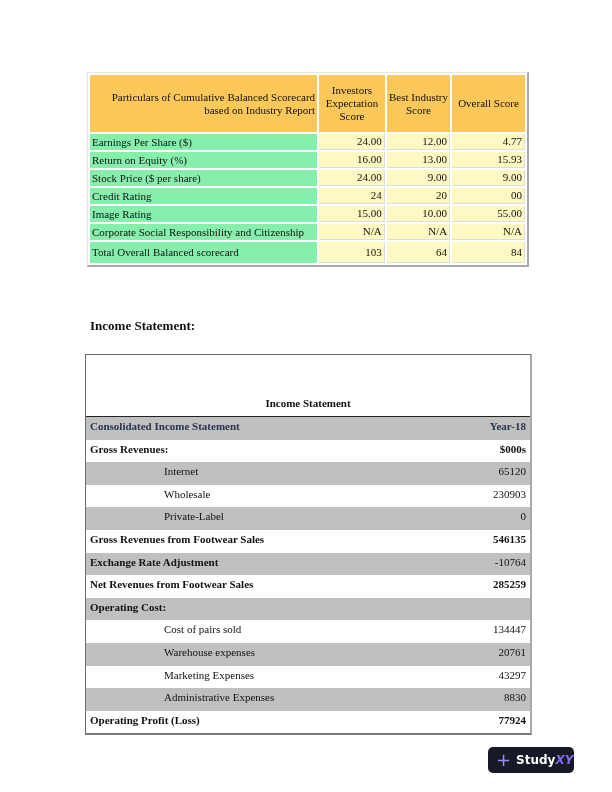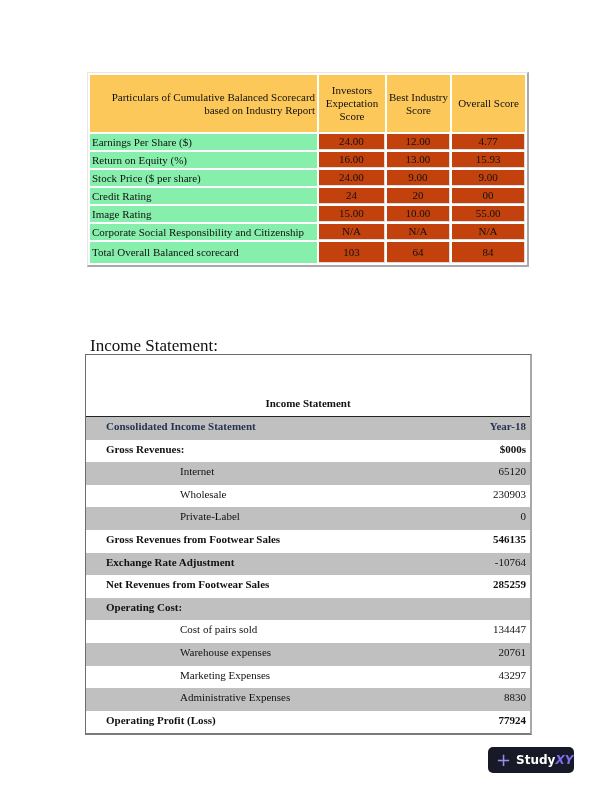--- a/index.html
+++ b/index.html
@@ -15,42 +15,42 @@
     border-right: 2px solid #a9a9a9; border-bottom: 2px solid #a9a9a9;
     border-top: 1px solid #e6e6e6; border-left: 1px solid #e6e6e6;
     font-size: 11px;
   }
   .scorecard td, .scorecard th {
     padding: 1px 2px; line-height: 13px; font-weight: normal;
   }
   .scorecard .hdr { background: #fcc85a; text-align: center; }
   .scorecard .hdr.first { text-align: right; height: 55px; }
   .scorecard .lbl { background: #86efac; text-align: left; height: 14px; }
-  .scorecard .num { background: #c2410c; text-align: center; border: 1px solid #dcdcdc; border-top: none; border-left: none; }
+  .scorecard .num { background: #fef9c3; text-align: right; border: 1px solid #dcdcdc; border-top: none; border-left: none; }
   .scorecard tr.total td { height: 18px; }
   .c1 { width: 228px; } .c2 { width: 62px; margin-left: 48px; } .c3 { width: 60px; } .c4 { width: 70px; }
 
   .section-title {
-    position: absolute; left: 90px; top: 336px; font-weight: normal; font-size: 17px;
+    position: absolute; left: 90px; top: 318px; font-weight: bold; font-size: 13px;
   }
   
   .income {
     position: absolute; left: 85px; top: 354px; width: 444px;
     border-top: 1px solid #6b6b6b; border-left: 1px solid #6b6b6b;
     border-right: 2px solid #a8a8a8; border-bottom: 2px solid #7a7a7a;
     font-size: 11px;
   }
   .income .title-row {
     height: 25px; line-height: 25px; text-align: center; font-weight: bold;
     border-bottom: 1px solid #222;
     margin-top: 36px;
   }
   .income .row {
     display: flex; justify-content: space-between; align-items: flex-start;
-    height: 22.6px; padding: 2px 4px 0 20px; box-sizing: border-box; line-height: 14px;
+    height: 22.6px; padding: 2px 4px 0 4px; box-sizing: border-box; line-height: 14px;
   }
   .income .row.gray { background: #c0c0c0; }
   .income .row.white { background: #ffffff; }
   .income .row.bold { font-weight: bold; }
   .income .row.navy { color: #26344f; font-weight: bold; }
   .income .row .indent { padding-left: 74px; }
 
   .brand {
     position: absolute; left: 488px; top: 747px; width: 86px; height: 26px;
     background: #171a26; border-radius: 5px; display: flex; align-items: center;

